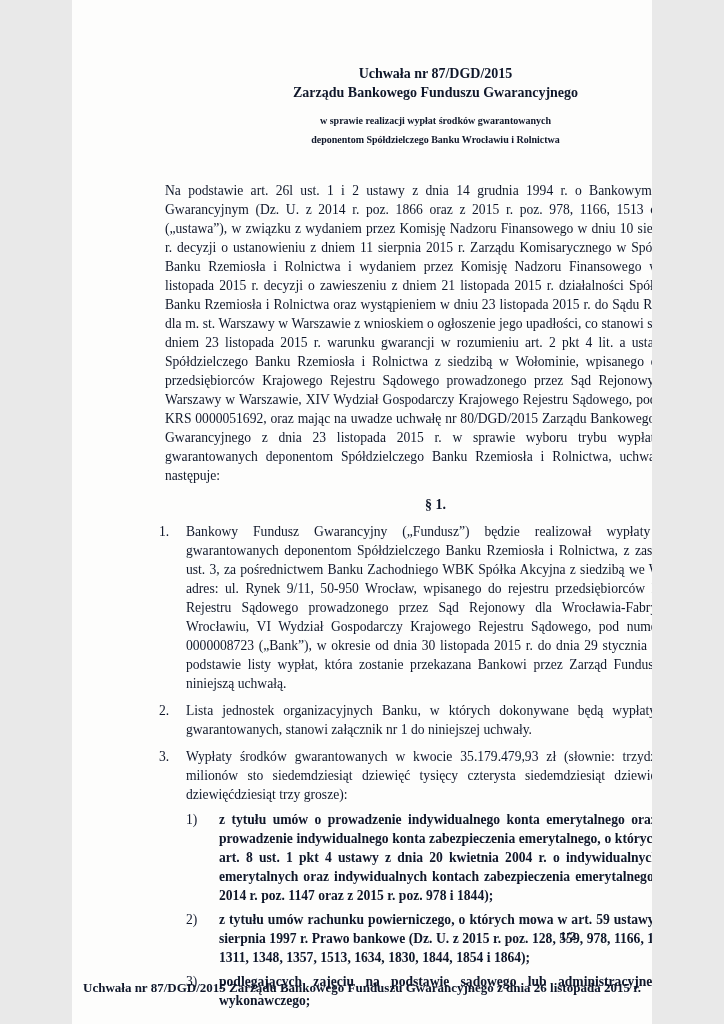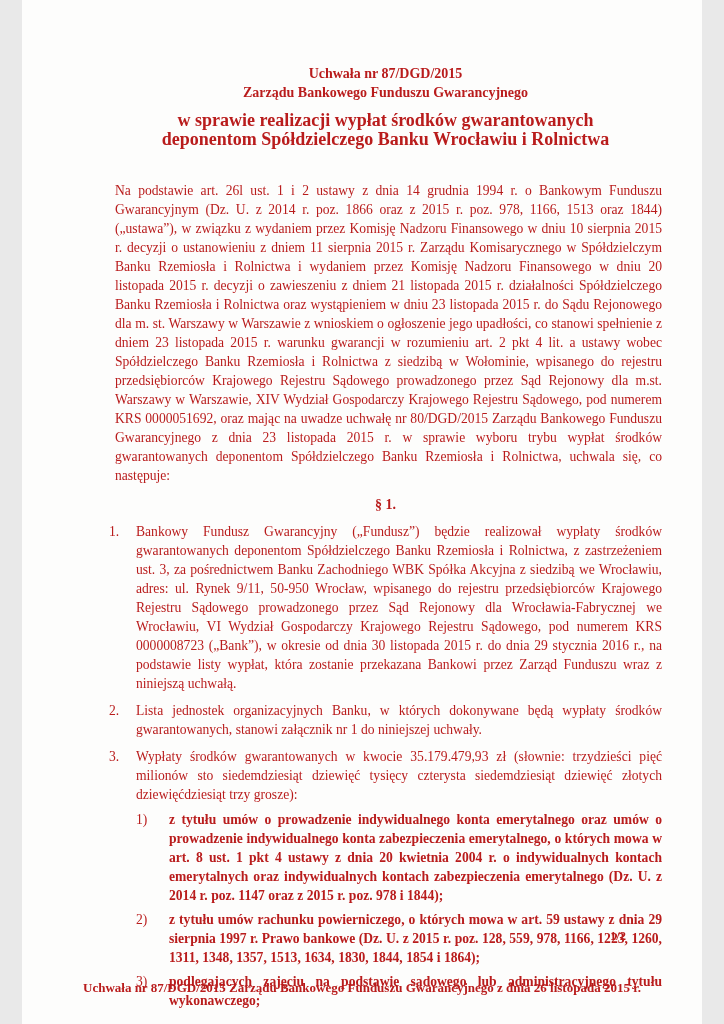--- a/index.html
+++ b/index.html
@@ -2,35 +2,35 @@
 <html lang="pl"><head>
 <meta charset="utf-8">
 <style>
   html, body { margin: 0; padding: 0; }
   body {
     background: #e9e9e9;
     font-family: "Liberation Serif", "DejaVu Serif", serif;
   }
   .page {
     position: relative;
-    width: 680px;
+    width: 580px;
     height: 1024px;
     margin: 0 auto;
     background: #fdfdfc;
-    color: #b91c1c;
+    color: #0f172a;
     overflow: hidden;
   }
   .content {
     position: absolute;
     left: 87px;
     top: 64px;
     width: 553px;
   }
   .title-block { text-align: center; font-weight: bold; font-size: 14px; line-height: 19px; }
-  .subject-block { text-align: center; font-weight: bold; font-size: 18px; line-height: 19px; margin-top: 9px; }
+  .subject-block { text-align: center; font-weight: bold; font-size: 10px; line-height: 19px; margin-top: 9px; }
   .preamble {
     margin: 32px 0 0 6px;
     font-size: 13.6px;
     line-height: 19px;
     text-align: justify;
   }
   .section-heading {
     text-align: center;
     font-weight: bold;
     font-size: 14px;

